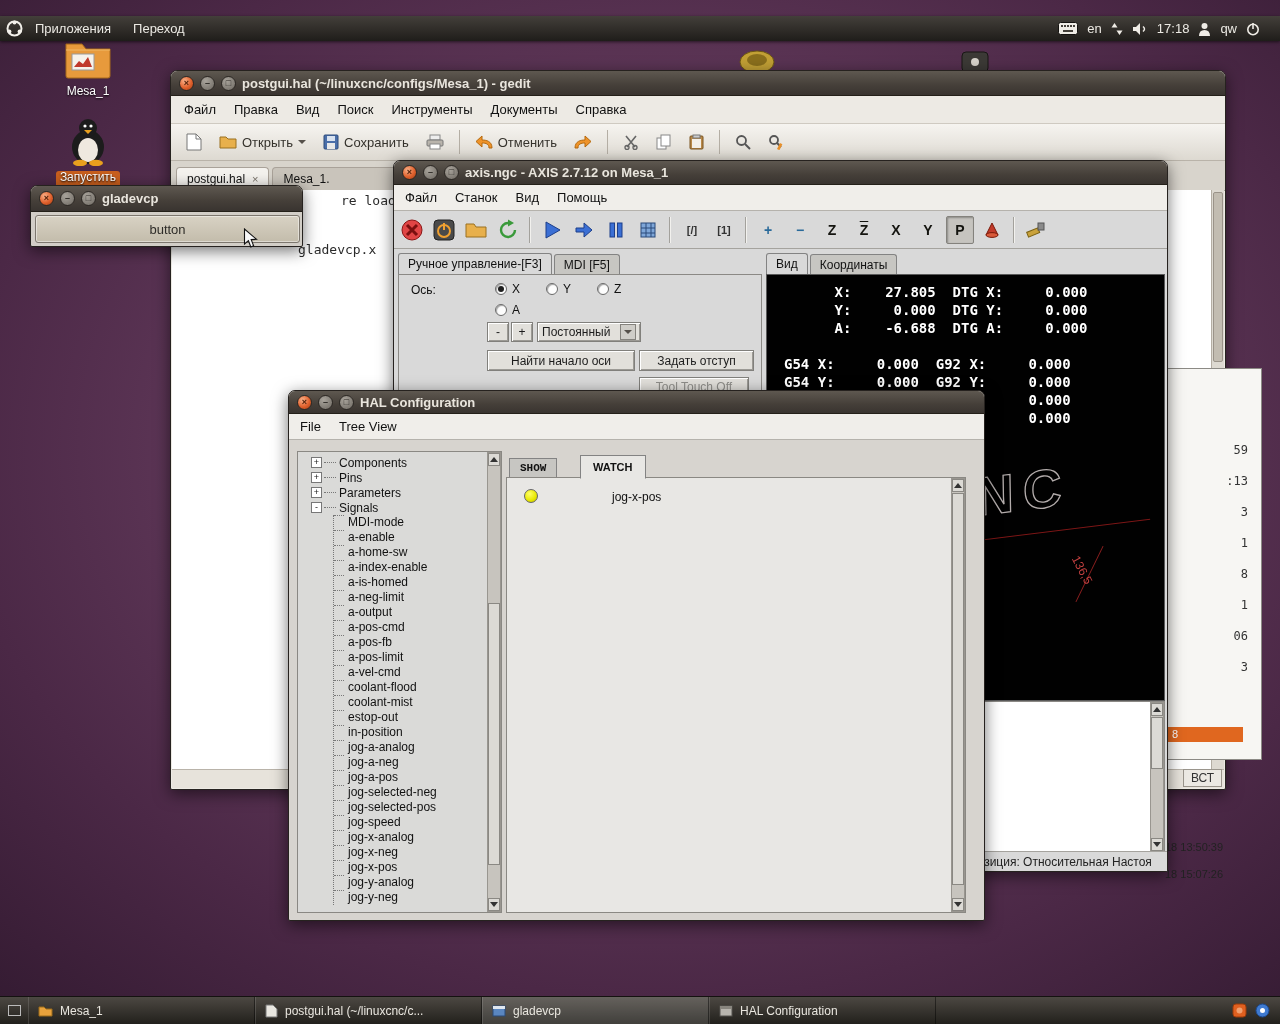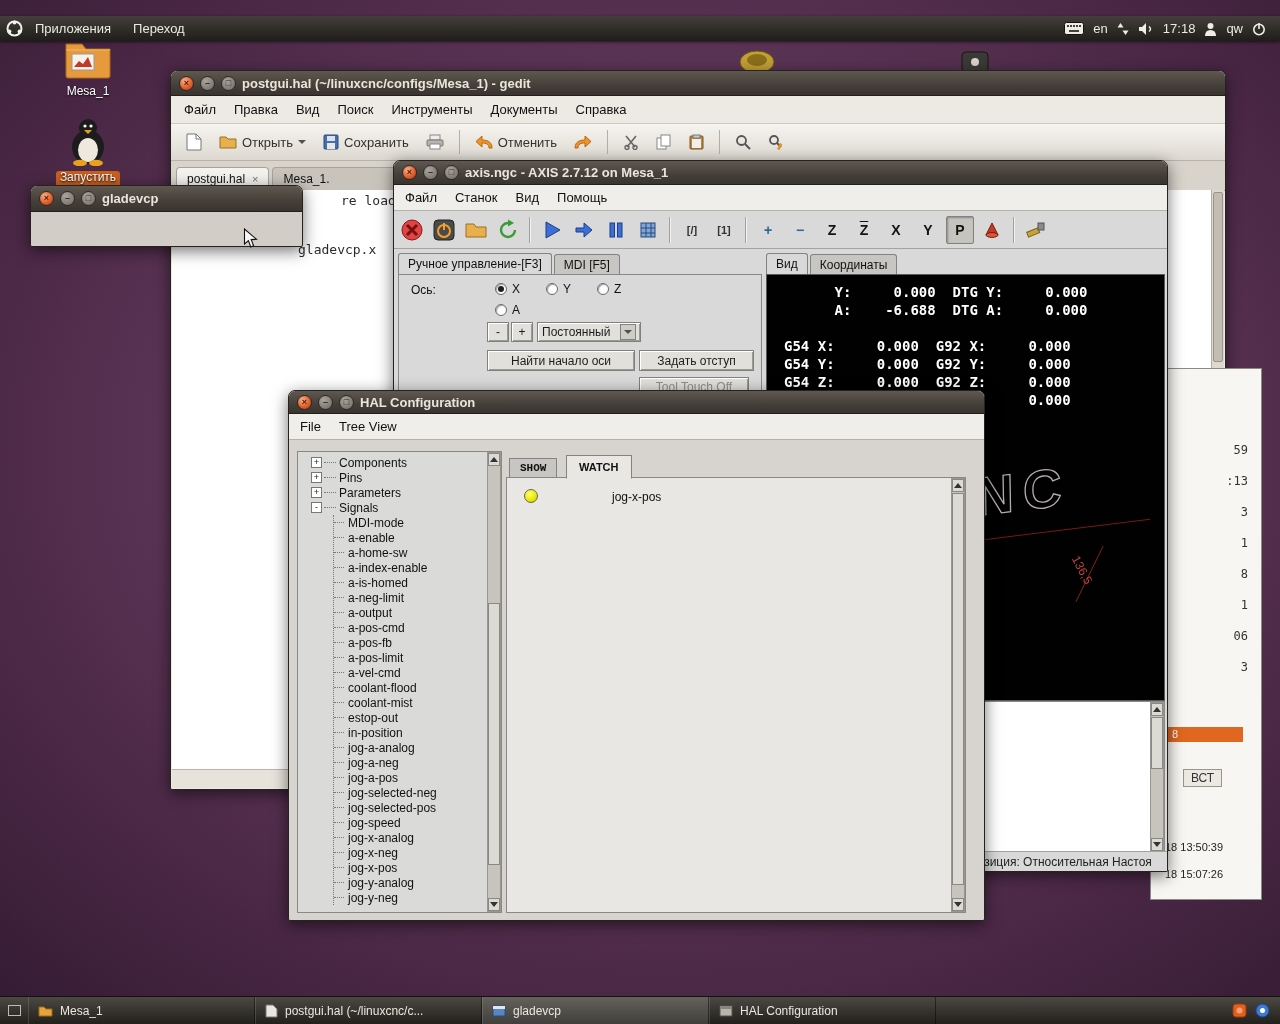--- a/index.html
+++ b/index.html
@@ -6,21 +6,21 @@
 body{margin:0;background:#000;}
 #stage{position:relative;width:1280px;height:1024px;overflow:hidden;
   font-family:"Liberation Sans",sans-serif;font-size:13px;color:#111;
   background:radial-gradient(ellipse 980px 760px at 52% 44%, #74496a 0%, #61395a 42%, #4b2846 72%, #341b32 100%);}
 
 .top-panel{position:absolute;top:16px;left:0;right:0;height:25px;z-index:60;
   background:linear-gradient(#433f3a,#1f1d1a);color:#eceae4;display:flex;
   justify-content:space-between;align-items:center;box-shadow:0 1px 3px rgba(0,0,0,.6);}
 .panel-left{display:flex;align-items:center;gap:2px;padding-left:6px;}
 .panel-menu{padding:4px 10px;cursor:default;}
-.panel-right{display:flex;align-items:center;gap:9px;padding-right:14px;}
+.panel-right{display:flex;align-items:center;gap:9px;padding-right:20px;}
 
 .desk-icon{position:absolute;width:64px;text-align:center;color:#fff;font-size:12px;text-shadow:0 1px 2px #000;}
 .di-label{margin-top:2px;line-height:13px;}
 .di-label.selected{background:#c95f1e;border-radius:3px;padding:0 3px;display:inline-block;}
 .mini-frag{position:absolute;}
 
 .window{position:absolute;border:1px solid #26221f;border-radius:7px 7px 2px 2px;box-shadow:0 4px 16px rgba(0,0,0,.55);}
 .titlebar{height:25px;border-radius:6px 6px 0 0;background:linear-gradient(#5e5850,#453f39 60%,#393430);
   display:flex;align-items:center;gap:6px;padding:0 8px;color:#e9e5dd;font-weight:bold;font-size:13px;border-bottom:1px solid #242019;}
 .tb-btn{width:15px;height:15px;border-radius:50%;display:flex;align-items:center;justify-content:center;
@@ -90,34 +90,34 @@
   font-family:"DejaVu Sans Mono",monospace;font-size:12px;color:#333;}
 .axis-status{position:absolute;left:0;bottom:0;width:100%;height:20px;background:#d9d9d9;border-top:1px solid #a5a39e;overflow:hidden;}
 .axis-status span{position:absolute;left:575px;top:3px;font-size:12px;white-space:nowrap;color:#222;}
 
 #hal{left:288px;top:390px;width:697px;height:531px;z-index:30;background:#d7d4cf;}
 .hal-tree{position:absolute;left:8px;top:60px;width:205px;height:462px;background:#dadad8;border:1px solid #8a8883;overflow:hidden;font-size:12px;padding:3px 0 0 13px;}
 .tree-root{display:flex;align-items:center;height:15px;}
 .expander{width:11px;height:11px;border:1px solid #777;background:#fff;font-size:9px;line-height:9px;text-align:center;color:#222;flex:0 0 auto;}
 .tree-dash{width:12px;height:1px;border-top:1px dotted #777;margin:0 3px 0 2px;}
 .tree-children{margin-left:22px;border-left:1px dotted #777;}
-.tree-item{display:flex;align-items:center;height:15px;}
+.tree-item{display:flex;align-items:flex-start;height:15px;}
 .tree-item::before{content:"";width:10px;border-top:1px dotted #777;margin-right:4px;}
 .hal-tab{position:absolute;font-size:11px;font-weight:bold;padding:3px 10px;background:#c7c6c2;border:1px solid #838383;}
 .hal-tab.active{background:#e8e7e4;border-bottom:1px solid #e8e7e4;z-index:2;}
 .hal-watch{position:absolute;left:217px;top:86px;width:460px;height:436px;background:#e8e7e4;border:1px solid #8a8883;}
 .led{position:absolute;left:17px;top:11px;width:14px;height:14px;border-radius:50%;background:radial-gradient(circle at 38% 32%,#ffff66,#e8e800 60%,#b8b800);border:1px solid #666;}
 .watch-label{position:absolute;left:105px;top:12px;font-size:12px;color:#111;}
 
 #gladevcp{left:30px;top:185px;width:273px;height:62px;z-index:40;background:#d2cec7;}
 .gv-button{position:absolute;left:4px;top:29px;width:265px;height:28px;border:1px solid #7d776e;border-radius:3px;
   background:linear-gradient(#d8d2c4,#c3bcab);display:flex;align-items:center;justify-content:center;
   font-size:13px;color:#2e2c28;box-shadow:inset 0 0 0 1px rgba(255,255,255,.45);}
 
-#bgwin{position:absolute;left:1150px;top:368px;width:112px;height:532px;background:#f7f6f3;border:1px solid #8c8a85;z-index:15;}
+#bgwin{position:absolute;left:1150px;top:368px;width:112px;height:392px;background:#f7f6f3;border:1px solid #8c8a85;z-index:15;}
 .bgw-frags{padding:66px 13px 0 0;text-align:right;font-family:"DejaVu Sans Mono",monospace;font-size:12px;color:#333;line-height:31px;}
 .bgw-badge{position:absolute;left:16px;top:358px;width:76px;height:15px;background:#e0671f;color:#fff;font-size:11px;line-height:15px;padding-left:5px;}
 .bgw-ins{position:absolute;left:32px;top:400px;border:1px solid #9a958c;background:#ece9e3;padding:1px 7px;font-size:12px;color:#333;}
 .bgw-times{position:absolute;left:14px;top:465px;font-size:11px;color:#222;line-height:27px;white-space:nowrap;}
 
 #cursor{position:absolute;left:243px;top:228px;z-index:50;}
 
 #taskbar{position:absolute;left:0;bottom:0;width:1280px;height:28px;z-index:60;display:flex;align-items:stretch;
   background:linear-gradient(#4c4842,#22201c);border-top:1px solid #141210;color:#e9e6df;}
 .tb-left{width:28px;display:flex;align-items:center;justify-content:center;}
@@ -434,20 +434,21 @@
           </span>
       </span>
       <span class="tk-btn" style="position:absolute;left:88px;top:75px;width:148px;height:21px;">Найти начало оси</span>
       <span class="tk-btn" style="position:absolute;left:240px;top:75px;width:115px;height:21px;">Задать отступ</span>
       <span class="tk-btn disabled" style="position:absolute;left:240px;top:102px;width:110px;height:20px;">Tool Touch Off</span>
     </div>
 
     <div class="axis-canvas">
       <div class="dro">
 
+      <div class="dro-line">      X:    27.805  DTG X:     0.000</div>
           <div class="dro-line">      Y:     0.000  DTG Y:     0.000</div>
           <div class="dro-line">      A:    -6.688  DTG A:     0.000</div>
           <div class="dro-line"></div>
           <div class="dro-line">G54 X:     0.000  G92 X:     0.000</div>
           <div class="dro-line">G54 Y:     0.000  G92 Y:     0.000</div>
           <div class="dro-line">G54 Z:     0.000  G92 Z:     0.000</div>
           <div class="dro-line">G54 A:     0.000  G92 A:     0.000</div>
         </div>
       <span class="cnc-text">CNC</span>
       <span class="path-line"></span>
@@ -596,21 +597,21 @@
             <span class="sc-tri-up"></span>
           </span>
         <span class="sc-thumb" style="top:150px;height:262px;"></span>
         <span class="sc-arrow" style="bottom:0;">
             <span class="sc-tri-dn"></span>
           </span>
       </div>
     </div>
 
     <span class="hal-tab" style="left:220px;top:67px;font-family:Liberation Mono, monospace;">SHOW</span>
-    <span class="hal-tab active" style="left:277px;top:64px;padding:5px 12px;text-align:center;">WATCH</span>
+    <span class="hal-tab active" style="left:291px;top:64px;padding:5px 12px;text-align:center;">WATCH</span>
 
     <div class="hal-watch">
       <span class="led"></span>
       <span class="watch-label">jog-x-pos</span>
       <div class="tk-scroll" style="right:0;top:0;height:434px;">
         <span class="sc-arrow" style="top:0;">
             <span class="sc-tri-up"></span>
           </span>
         <span class="sc-thumb" style="top:14px;height:392px;"></span>
         <span class="sc-arrow" style="bottom:0;">
@@ -620,20 +621,21 @@
     </div>
   </div>
 
   <div id="gladevcp" class="window">
     <div class="titlebar" style="height:26px;">
       <span class="tb-btn tb-close">×</span>
       <span class="tb-btn tb-min">–</span>
       <span class="tb-btn tb-max">□</span>
       <span class="tb-title">gladevcp</span>
     </div>
+    <div class="gv-button">button</div>
   </div>
 
   <div id="cursor">
     <svg width="15" height="21" viewBox="0 0 15 21">
         <path d="M1.5 1 L1.5 16 L5.4 12.6 L7.8 19 L10.6 17.8 L8.2 11.6 L13.5 11.3 Z" fill="#f8f8f8" stroke="#111" stroke-width="1.1"></path>
       </svg>
   </div>
 
   <div class="top-panel">
     <div class="panel-left">

